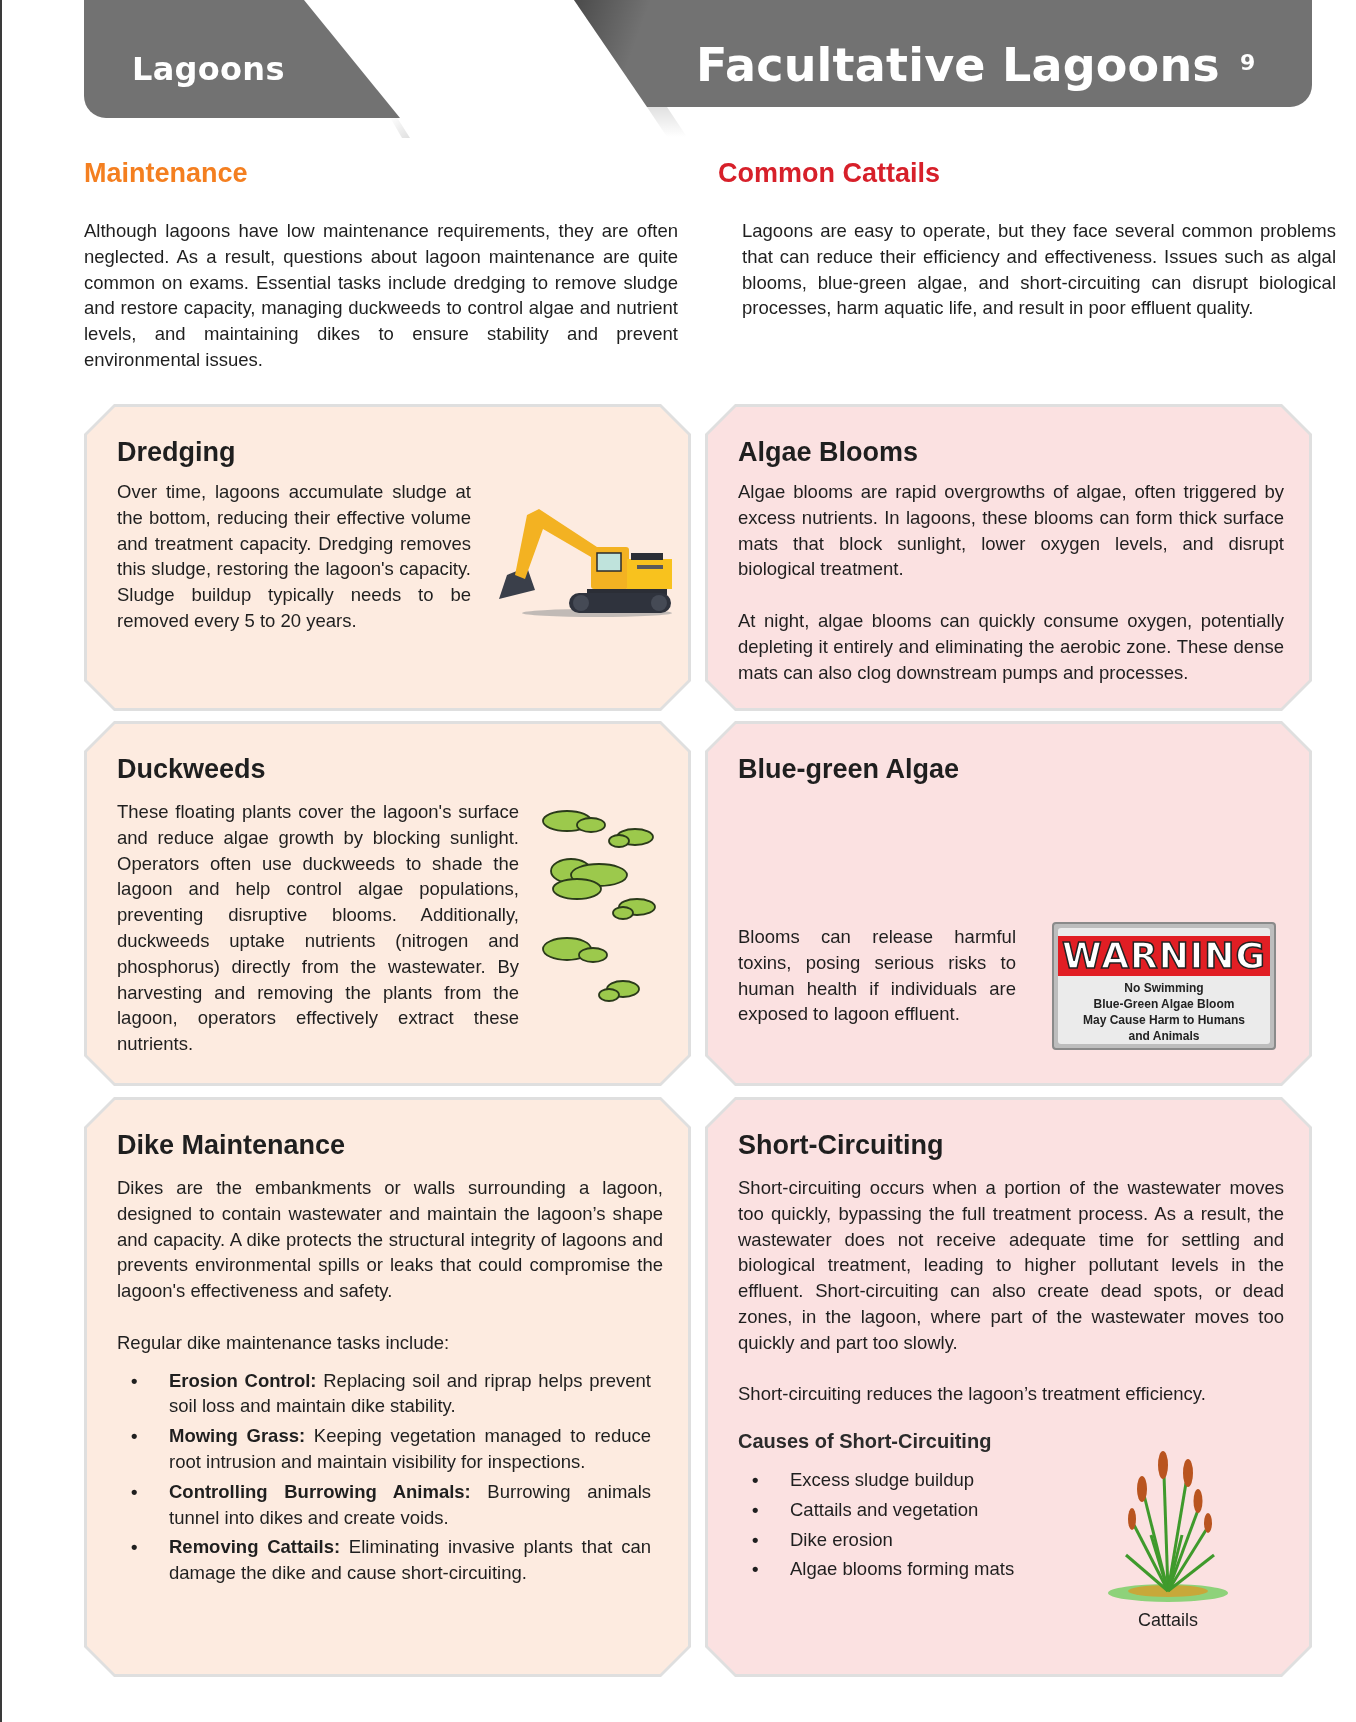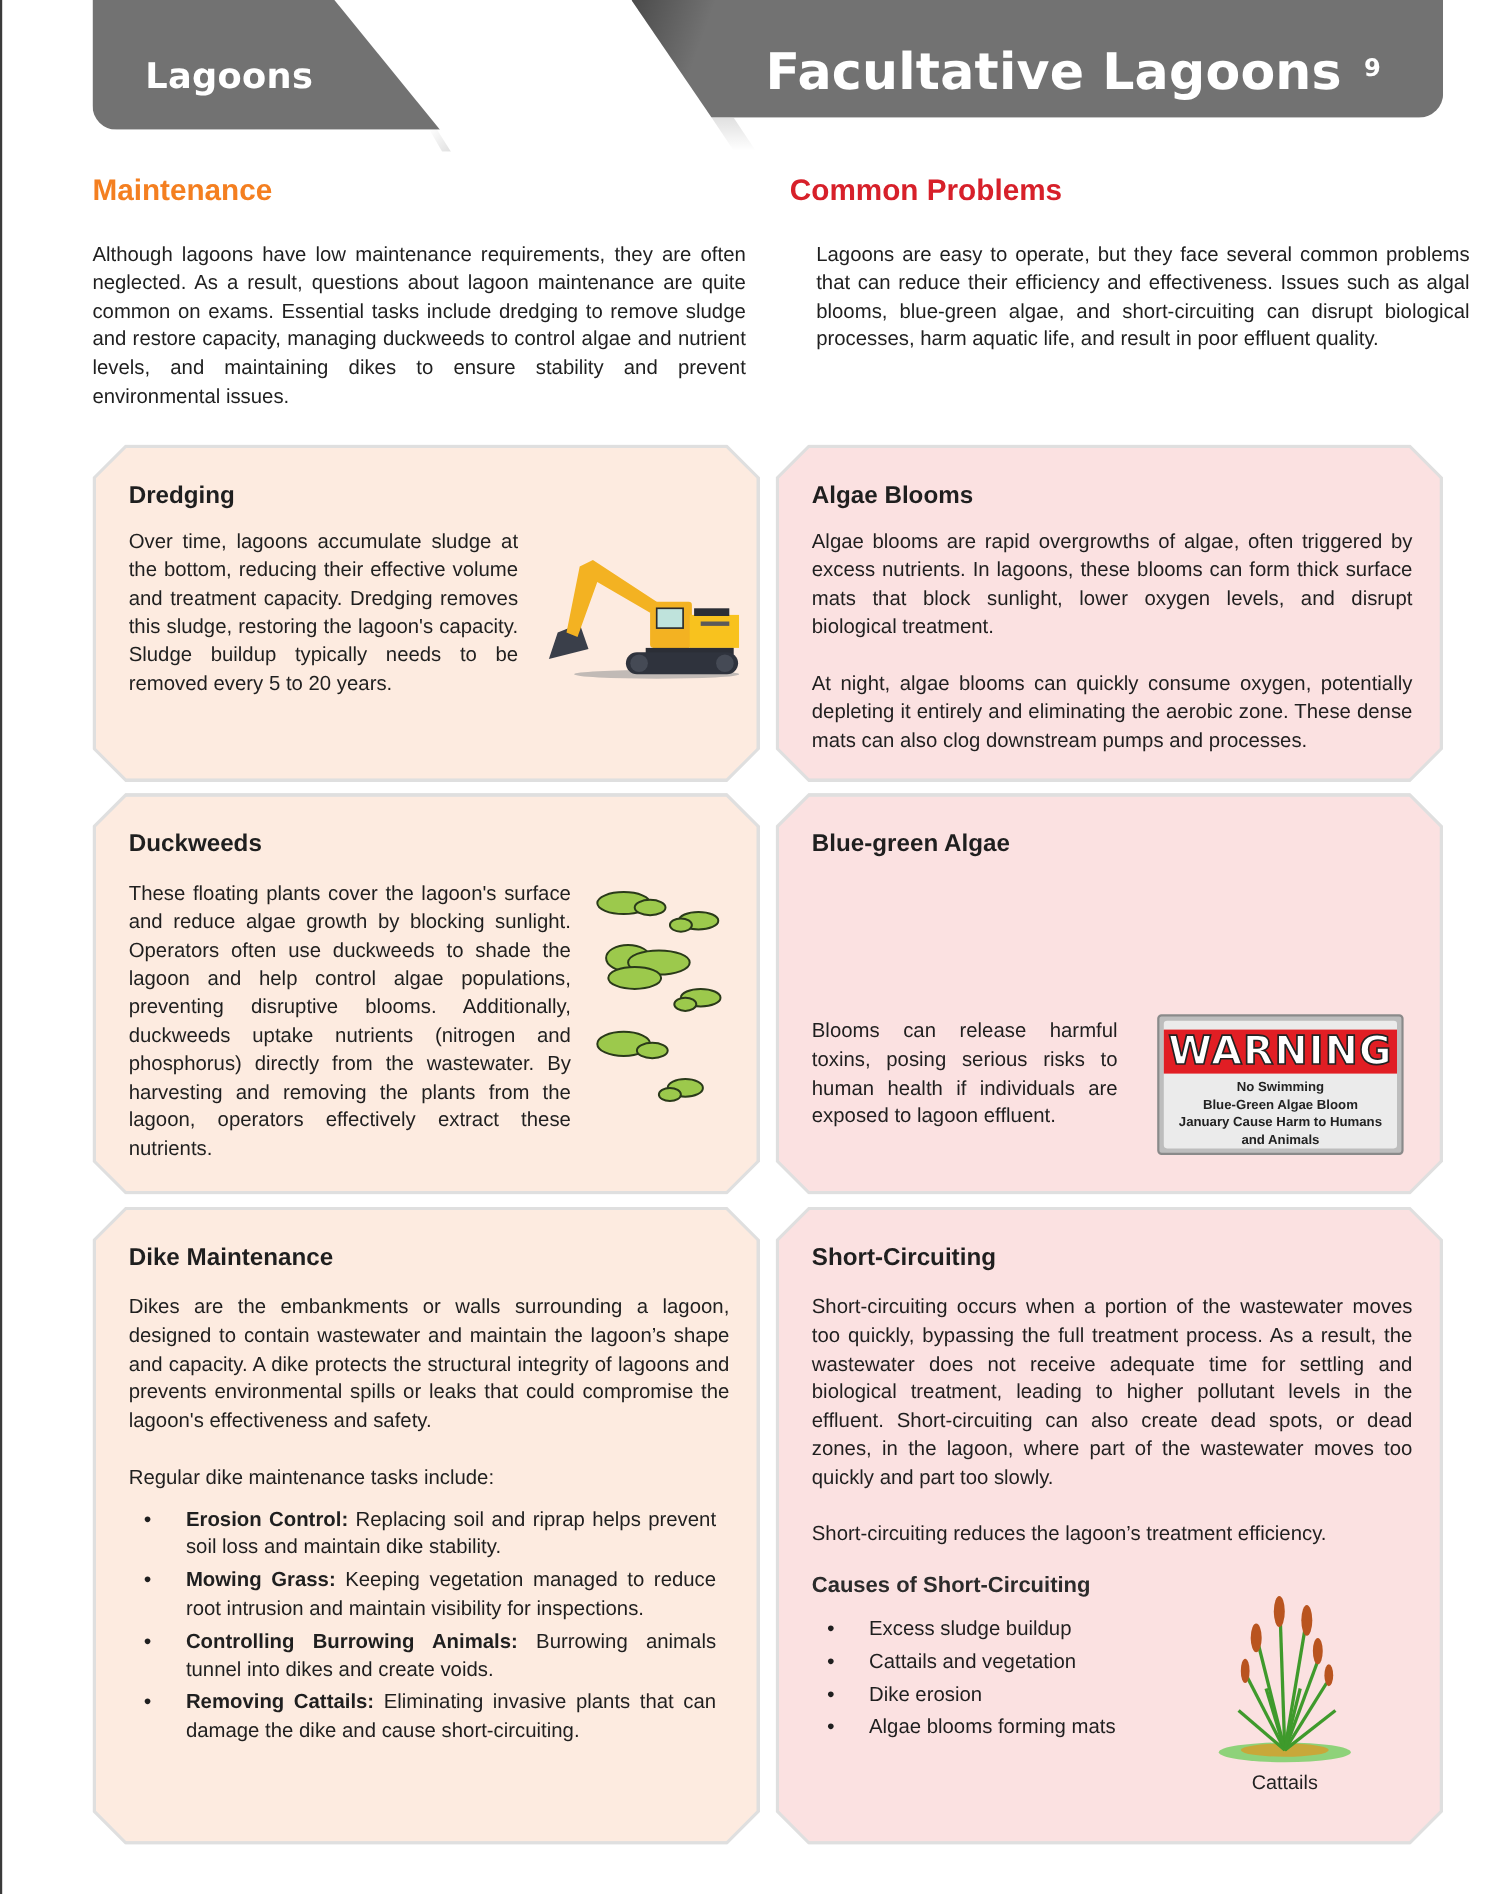--- a/index.html
+++ b/index.html
@@ -58,21 +58,21 @@
   .card {
     position:absolute; background:#dfdfdf;
     clip-path: polygon(30px 0, calc(100% - 30px) 0, 100% 30px, 100% calc(100% - 30px), calc(100% - 30px) 100%, 30px 100%, 0 calc(100% - 30px), 0 30px);
   }
   .card-inner {
     position:absolute; left:3px; top:3px; right:3px; bottom:3px;
     clip-path: polygon(28px 0, calc(100% - 28px) 0, 100% 28px, 100% calc(100% - 28px), calc(100% - 28px) 100%, 28px 100%, 0 calc(100% - 28px), 0 28px);
   }
   .card.peach .card-inner { background:#fdebe0; }
   .card.pink .card-inner { background:#fbe1e1; }
-  .card-title { position:absolute; left:30px; top:30px; font-size:22px; font-weight:bold; color:#1f1f1f; }
+  .card-title { position:absolute; left:30px; top:30px; font-size:27px; font-weight:bold; color:#1f1f1f; }
   .card-body { position:absolute; left:30px; font-size:18.5px; line-height:25.8px; text-align:justify; color:#1f1f1f; }
   .card-body p { margin:0; }
   .card-body p + p { margin-top:25.8px; }
   .bullets { list-style:none; padding:0; margin:12px; }
   .bullets li { position:relative; padding-left:40px; margin-bottom:4px; }
   .bullets li::before { content:"•"; position:absolute; left:2px; top:0; font-weight:bold; }
   .bullets b { font-weight:bold; }
   .subhead { font-size:20px; font-weight:bold; color:#2b2b2b; }
   .warning {
     position:absolute; background:#bdbdbd; border:2px solid #8a8a8a; border-radius:4px;
@@ -92,21 +92,21 @@
 <div class="hdr-left"></div>
 <div class="hdr-left-shadow"></div>
 <div class="hdr-left-title">Lagoons</div>
 <div class="hdr-right"></div>
 <div class="hdr-right-shadow"></div>
 <div class="hdr-right-title">Facultative Lagoons</div>
 <div class="hdr-page-num">9</div>
 
 <div class="sec-title orange">Maintenance</div>
 <div class="intro left">Although lagoons have low maintenance requirements, they are often neglected. As a result, questions about lagoon maintenance are quite common on exams. Essential tasks include dredging to remove sludge and restore capacity, managing duckweeds to control algae and nutrient levels, and maintaining dikes to ensure stability and prevent environmental issues.</div>
-<div class="sec-title red">Common Problems</div>
+<div class="sec-title red">Common Cattails</div>
 <div class="intro right">Lagoons are easy to operate, but they face several common problems that can reduce their efficiency and effectiveness. Issues such as algal blooms, blue-green algae, and short-circuiting can disrupt biological processes, harm aquatic life, and result in poor effluent quality.</div>
 
 <div class="card peach" style="left:84px; top:404px; width:607px; height:307px;">
   <div class="card-inner">
     <div class="card-title">Dredging</div>
     <div class="card-body" style="top:72px; width:354px;">Over time, lagoons accumulate sludge at the bottom, reducing their effective volume and treatment capacity. Dredging removes this sludge, restoring the lagoon's capacity. Sludge buildup typically needs to be removed every 5 to 20 years.</div>
     <svg style="position:absolute; left:400px; top:88px;" width="185" height="125" viewBox="0 0 185 125">
       <ellipse cx="110" cy="118" rx="75" ry="4" fill="#9a9a9a" opacity="0.6"></ellipse>
       <path d="M20 80 L40 72 L48 95 L12 104 Z" fill="#3a3f4a"></path>
       <path d="M28 80 L40 20 L52 14 L110 52 L104 62 L56 34 L38 84 Z" fill="#f3b222"></path>
@@ -162,21 +162,21 @@
     <div class="card-title">Blue-green Algae</div>
     <div class="card-body" style="top:200px; width:278px;">Blooms can release harmful toxins, posing serious risks to human health if individuals are exposed to lagoon effluent.</div>
     <div class="warning" style="left:344px; top:198px; width:220px; height:124px;">
       <div class="warning-inner">
         <div class="warning-band">
           <span class="warning-word">WARNING</span>
         </div>
         <div class="warning-text">
           <div>No Swimming</div>
           <div>Blue-Green Algae Bloom</div>
-          <div>January Cause Harm to Humans</div>
+          <div>May Cause Harm to Humans</div>
           <div>and Animals</div>
         </div>
       </div>
     </div>
   </div>
 </div>
 
 <div class="card peach" style="left:84px; top:1097px; width:607px; height:580px;">
   <div class="card-inner">
     <div class="card-title">Dike Maintenance</div>

